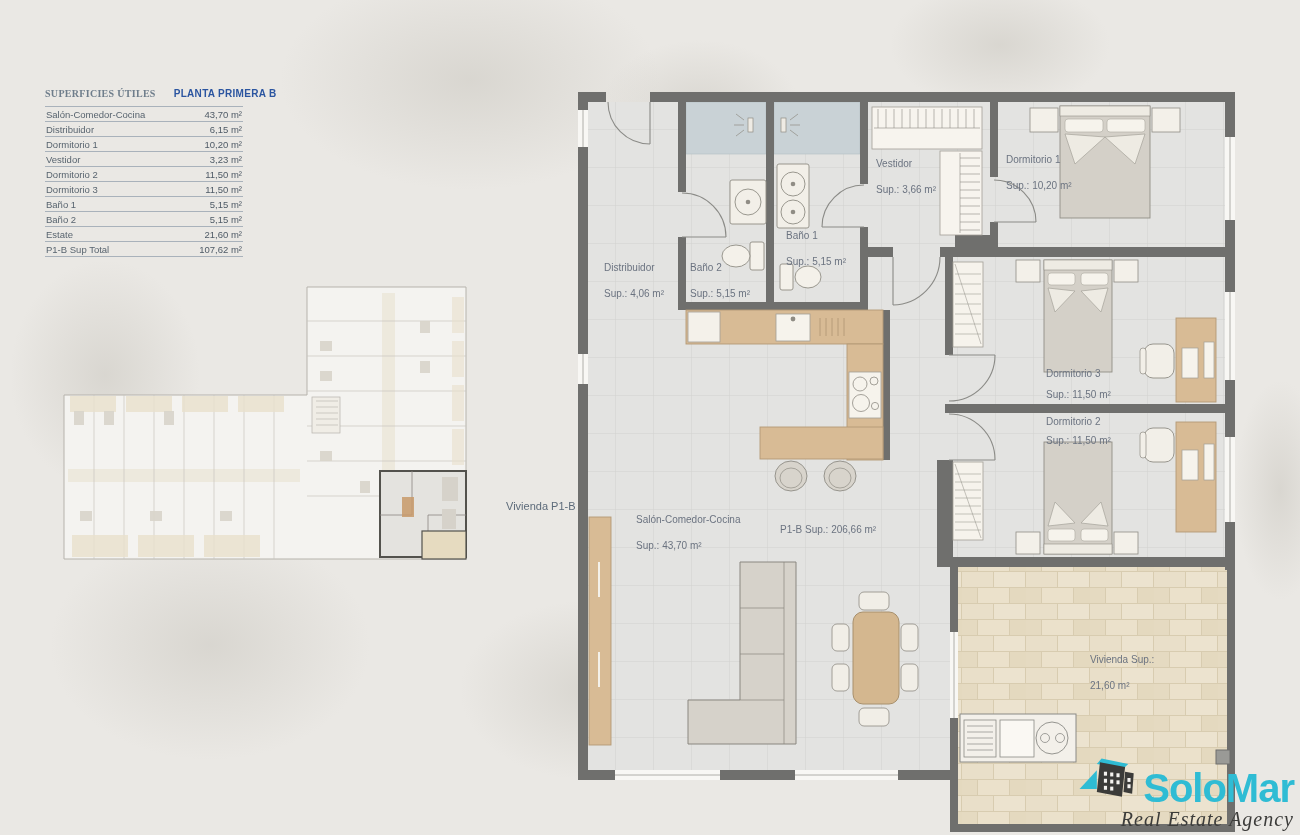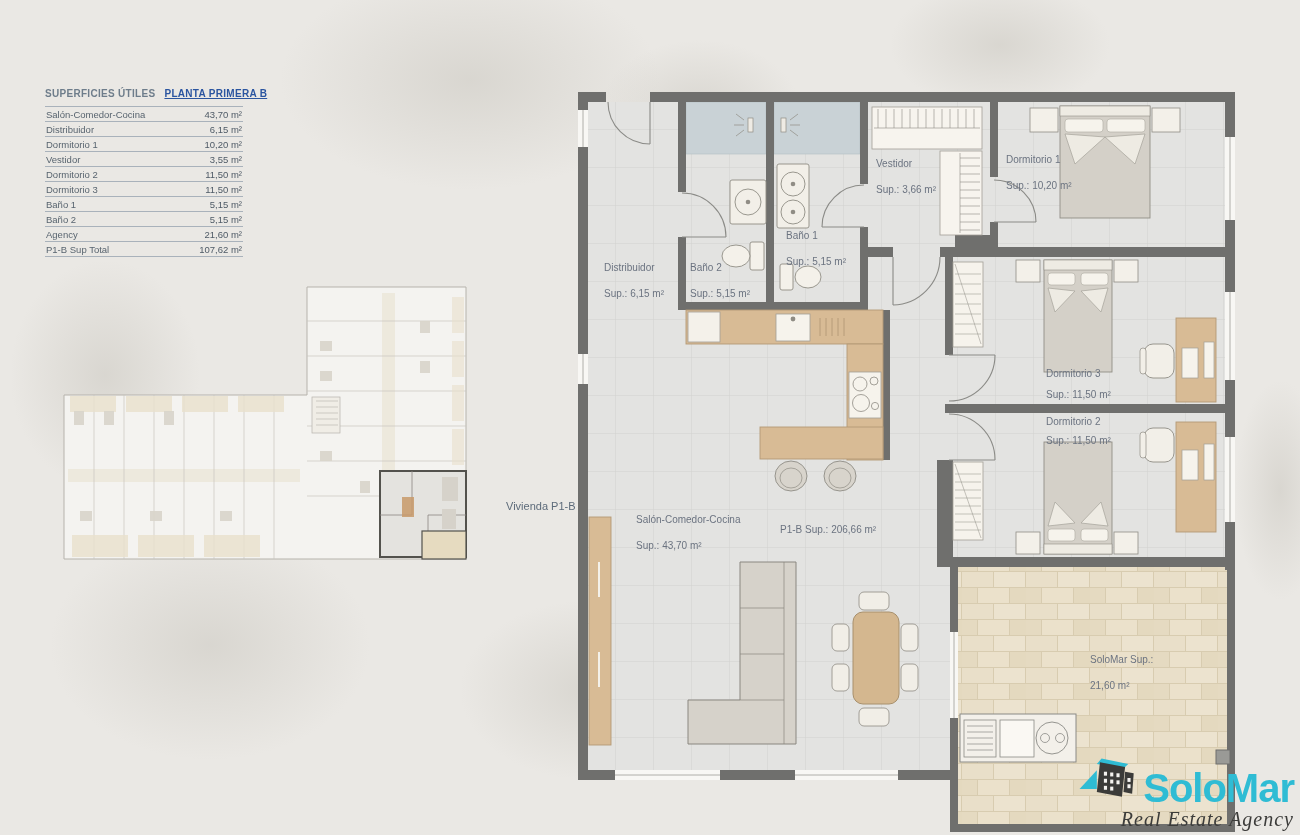--- a/index.html
+++ b/index.html
@@ -3,22 +3,22 @@
 <meta charset="utf-8">
 <style>
   html,body{margin:0;padding:0;}
   .page{position:relative;width:1300px;height:835px;overflow:hidden;
         background:#eae8e4;font-family:"Liberation Sans",sans-serif;}
   .stain{position:absolute;border-radius:50%;pointer-events:none;
          background:radial-gradient(closest-side,rgba(198,195,187,.48),rgba(198,195,187,0));}
   
   .surface-table{position:absolute;left:45px;top:88px;width:198px;}
   .st-title{font-size:10px;font-weight:bold;letter-spacing:.3px;margin-bottom:7px;white-space:nowrap;}
-  .t-gray{color:#6e7d8b;}
-  .t-blue{color:#2b55a0;margin-left:9px;text-decoration:underline;}
+  .t-gray{color:#6e7d8b;font-family:Liberation Serif, serif;}
+  .t-blue{color:#2b55a0;margin-left:18px;}
   .st-rows{border-top:1px solid #a9b2bb;}
   .st-row{display:flex;justify-content:space-between;border-bottom:1px solid #a9b2bb;
           padding:2px 1px 1px 1px;font-size:9.5px;color:#58646f;}
   .st-row .v{color:#4e5a66;}
   
   .overview{position:absolute;left:60px;top:281px;}
   .vivienda-label{position:absolute;left:506px;top:500px;font-size:11px;color:#5d6b7a;white-space:nowrap;text-align:center;}
   
   .plan{position:absolute;left:578px;top:92px;width:667px;height:748px;}
   .plan svg{position:absolute;left:0;top:0;}
@@ -56,40 +56,40 @@
         <div class="st-row">
           <span>Distribuidor</span>
           <span class="v">6,15 m²</span>
         </div>
         <div class="st-row">
           <span>Dormitorio 1</span>
           <span class="v">10,20 m²</span>
         </div>
         <div class="st-row">
           <span>Vestidor</span>
-          <span class="v">3,55 m²</span>
+          <span class="v">3,23 m²</span>
         </div>
         <div class="st-row">
           <span>Dormitorio 2</span>
           <span class="v">11,50 m²</span>
         </div>
         <div class="st-row">
           <span>Dormitorio 3</span>
           <span class="v">11,50 m²</span>
         </div>
         <div class="st-row">
           <span>Baño 1</span>
           <span class="v">5,15 m²</span>
         </div>
         <div class="st-row">
           <span>Baño 2</span>
           <span class="v">5,15 m²</span>
         </div>
         <div class="st-row">
-          <span>Agency</span>
+          <span>Estate</span>
           <span class="v">21,60 m²</span>
         </div>
         <div class="st-row">
           <span>P1-B Sup Total</span>
           <span class="v">107,62 m²</span>
         </div>
       </div>
   </div>
 
   <svg class="overview" width="412" height="282" viewBox="0 0 412 282">
@@ -330,21 +330,21 @@
         <rect x="422" y="628" width="34" height="37" fill="#faf8f3" stroke="#8a8a86" stroke-width=".8"></rect>
         <circle cx="474" cy="646" r="16" fill="none" stroke="#8a8a86" stroke-width=".9"></circle>
         <circle cx="467" cy="646" r="4.5" fill="none" stroke="#8a8a86" stroke-width=".8"></circle>
         <circle cx="482" cy="646" r="4.5" fill="none" stroke="#8a8a86" stroke-width=".8"></circle>
         <rect x="638" y="658" width="14" height="14" fill="#9a9a96" stroke="#6f6f6d" stroke-width="1"></rect>
       </g>
     </svg>
 
     <div class="rlabel" style="left:26px;top:170px;">
       <span>Distribuidor</span>
-      <span>Sup.: 6,15 m²</span>
+      <span>Sup.: 4,06 m²</span>
     </div>
     <div class="rlabel" style="left:112px;top:170px;">
       <span>Baño 2</span>
       <span>Sup.: 5,15 m²</span>
     </div>
     <div class="rlabel" style="left:208px;top:138px;">
       <span>Baño 1</span>
       <span>Sup.: 5,15 m²</span>
     </div>
     <div class="rlabel" style="left:298px;top:66px;">
@@ -364,21 +364,21 @@
       <span>Sup.: 11,50 m²</span>
     </div>
     <div class="rlabel" style="left:58px;top:422px;">
       <span>Salón-Comedor-Cocina</span>
       <span>Sup.: 43,70 m²</span>
     </div>
     <div class="rlabel" style="left:202px;top:432px;">
       <span>P1-B Sup.: 206,66 m²</span>
     </div>
     <div class="rlabel" style="left:512px;top:562px;">
-      <span>SoloMar Sup.:</span>
+      <span>Vivienda Sup.:</span>
       <span>21,60 m²</span>
     </div>
   </div>
 
   <div class="logo">
     <div class="logo-row">
       <svg width="72" height="56" viewBox="0 0 78 60">
         <polygon points="2,44 24,20 24,44" fill="#2fbcd4"></polygon>
         <polygon points="24,12 30,5 64,12 58,18" fill="#2fbcd4"></polygon>
         <polygon points="28,10 60,16 56,54 24,48" fill="#3b3b39"></polygon>

